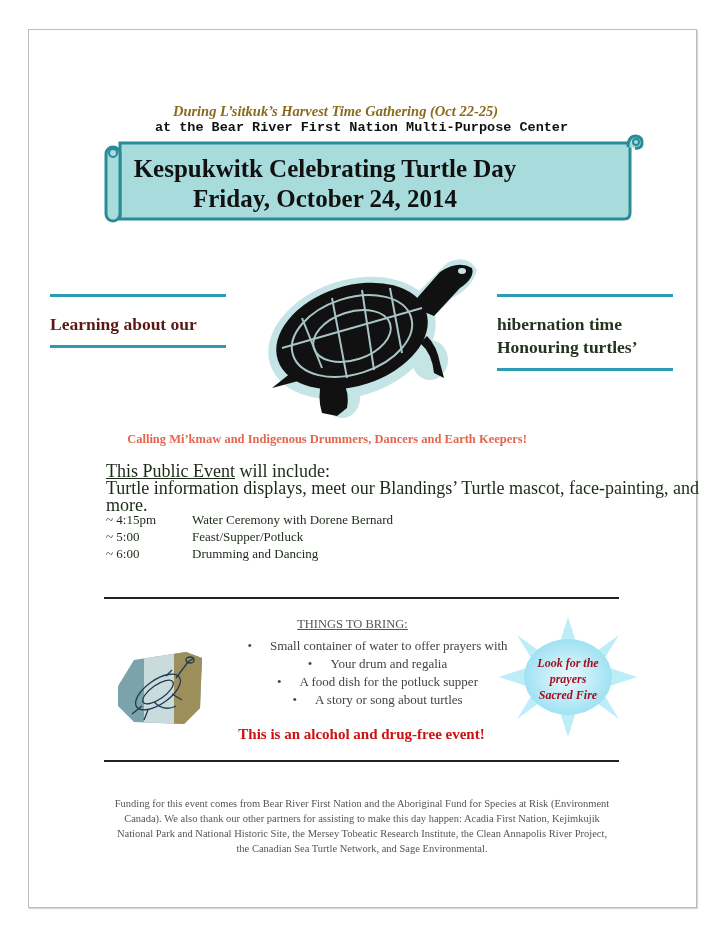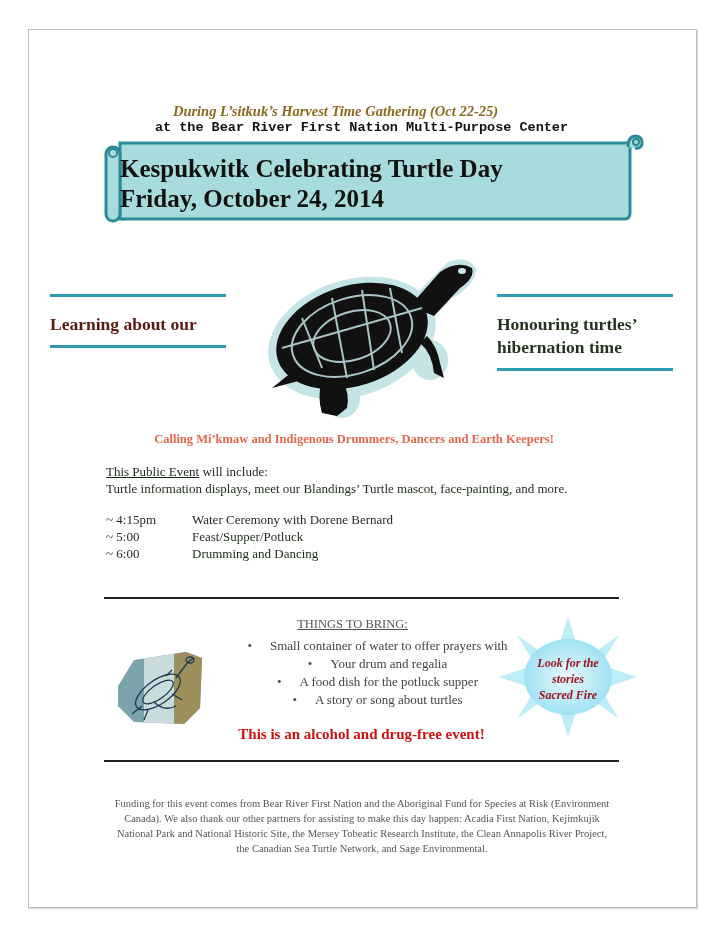--- a/index.html
+++ b/index.html
@@ -10,37 +10,37 @@
     .abs { position: absolute; }
     .center { text-align: center; }
 
     .sub1 { left: 0; width: 671px; top: 103px; font-size: 14.5px; font-style: italic; font-weight: bold;
       color: #8a6a1f; font-family: "Liberation Serif", serif; }
     .sub2 { left: 0; width: 723px; top: 120px; font-size: 13.5px; font-weight: bold; color: #111;
       font-family: Liberation Mono, monospace; }
 
     .banner { left: 100px; top: 133px; width: 546px; height: 90px; }
     .banner svg { position: absolute; left: 0; top: 0; }
-    .banner-text { position: absolute; left: 20px; width: 410px; top: 21px; text-align: left;
+    .banner-text { position: absolute; left: 20px; width: 410px; top: 21px; text-align: center;
       font-family: "Liberation Serif", serif; font-weight: bold; color: #111; font-size: 25px; line-height: 30px; }
 
     .side-block { width: 176px; }
     .side-rule { height: 3px; background: #2c9bb3; }
     .side-text { font-family: "Liberation Serif", serif; font-weight: bold; font-size: 17.5px; line-height: 23px; padding: 16px 0 9px 0; }
     .left-block { left: 50px; top: 294px; }
     .left-block .side-text { color: #5a1a14; }
     .right-block { left: 497px; top: 294px; }
     .right-block .side-text { color: #24341f; }
 
     .turtle { left: 262px; top: 248px; width: 220px; height: 175px; }
 
     .calling { left: 0; width: 654px; top: 432px; font-size: 12.5px; font-weight: bold; color: #e4664e;
-      font-family: "Liberation Serif", serif; padding-left: 27px; }
-
-    .event-intro { left: 106px; top: 463px; font-size: 13px; color: #1b2a18; line-height: 17px;
+      font-family: "Liberation Serif", serif; }
+
+    .event-intro { left: 106px; top: 463px; font-size: 18px; color: #1b2a18; line-height: 17px;
       font-family: "Liberation Serif", serif; }
     .event-intro .u { text-decoration: underline; }
 
     .schedule { left: 106px; top: 511px; font-size: 13px; color: #1b2a18; font-family: "Liberation Serif", serif; }
     .sched-row { display: flex; height: 17px; line-height: 17px; align-items: flex-end; }
     .sched-time { width: 86px; }
 
     .rule { left: 104px; width: 515px; height: 2px; background: #222; }
 
     .bring-title { left: 0; width: 705px; top: 617px; font-size: 12.5px; color: #555; text-decoration: underline;
@@ -90,22 +90,22 @@
   <div class="side-rule"></div>
   <div class="side-text">
     <div>Learning about our</div>
   </div>
   <div class="side-rule"></div>
 </div>
 
 <div class="abs side-block right-block">
   <div class="side-rule"></div>
   <div class="side-text">
+    <div>hibernation time</div>
     <div>Honouring turtles’</div>
-    <div>hibernation time</div>
   </div>
   <div class="side-rule"></div>
 </div>
 
 <div class="abs turtle">
   <svg width="220" height="175" viewBox="0 0 220 175">
 
     <g fill="#c4e4e6">
       <ellipse cx="90" cy="90" rx="86" ry="58" transform="rotate(-18 90 90)"></ellipse>
       <path d="M150 50 L185 15 Q205 5 215 22 Q210 40 190 50 L165 75 Z"></path>
@@ -203,21 +203,21 @@
     <defs>
       <radialGradient id="sungrad" cx="50%" cy="50%" r="50%">
         <stop offset="0%" stop-color="#eaf9fd"></stop>
         <stop offset="100%" stop-color="#9fe2f3"></stop>
       </radialGradient>
     </defs>
     <ellipse cx="71" cy="62" rx="44" ry="38" fill="url(#sungrad)"></ellipse>
   </svg>
   <div class="sun-text">
     <div>Look for the</div>
-    <div>stories</div>
+    <div>prayers</div>
     <div>Sacred Fire</div>
   </div>
 </div>
 
 <div class="abs alcohol center">This is an alcohol and drug-free event!</div>
 
 <div class="abs rule" style="top:760px;"></div>
 
 <div class="abs funding">Funding for this event comes from Bear River First Nation and the Aboriginal Fund for Species at Risk (Environment Canada). We also thank our other partners for assisting to make this day happen:  Acadia First Nation, Kejimkujik National Park and National Historic Site, the Mersey Tobeatic Research Institute, the Clean Annapolis River Project, the Canadian Sea Turtle Network, and Sage Environmental.</div>
 

